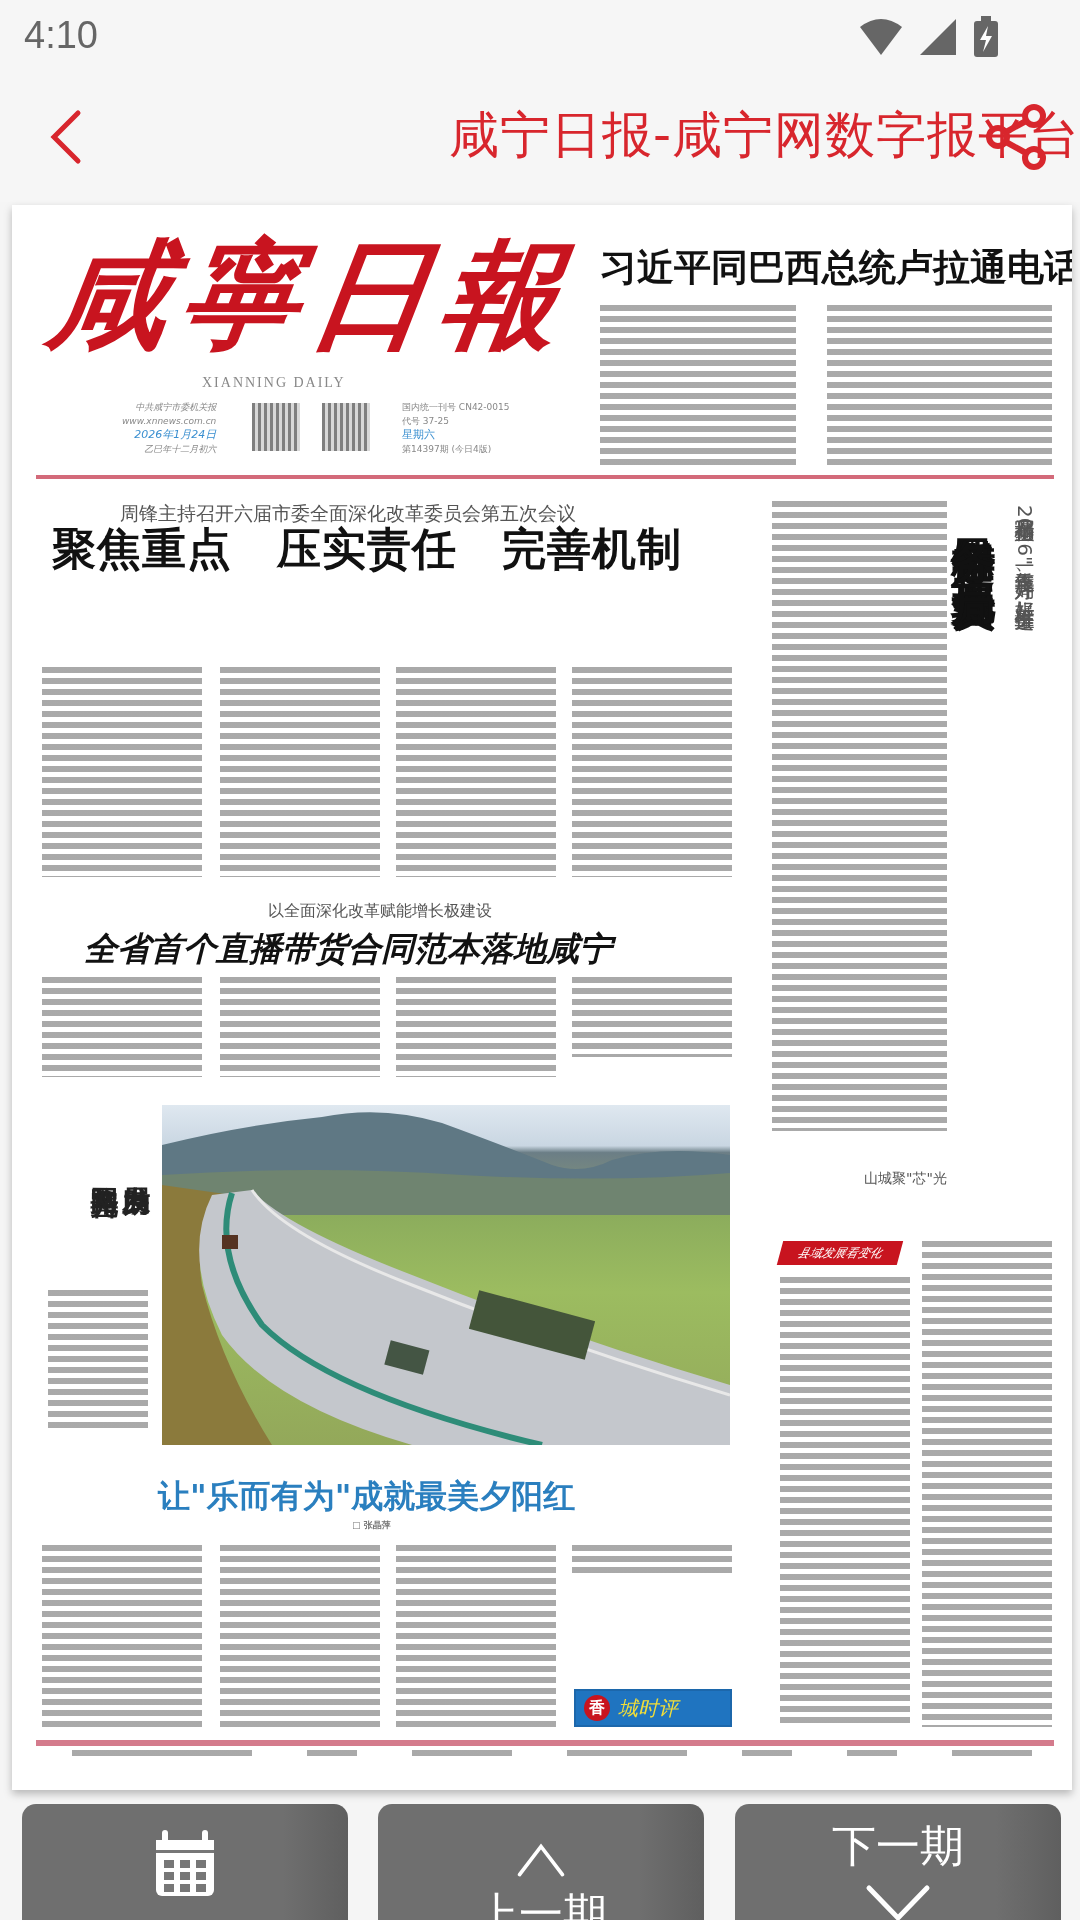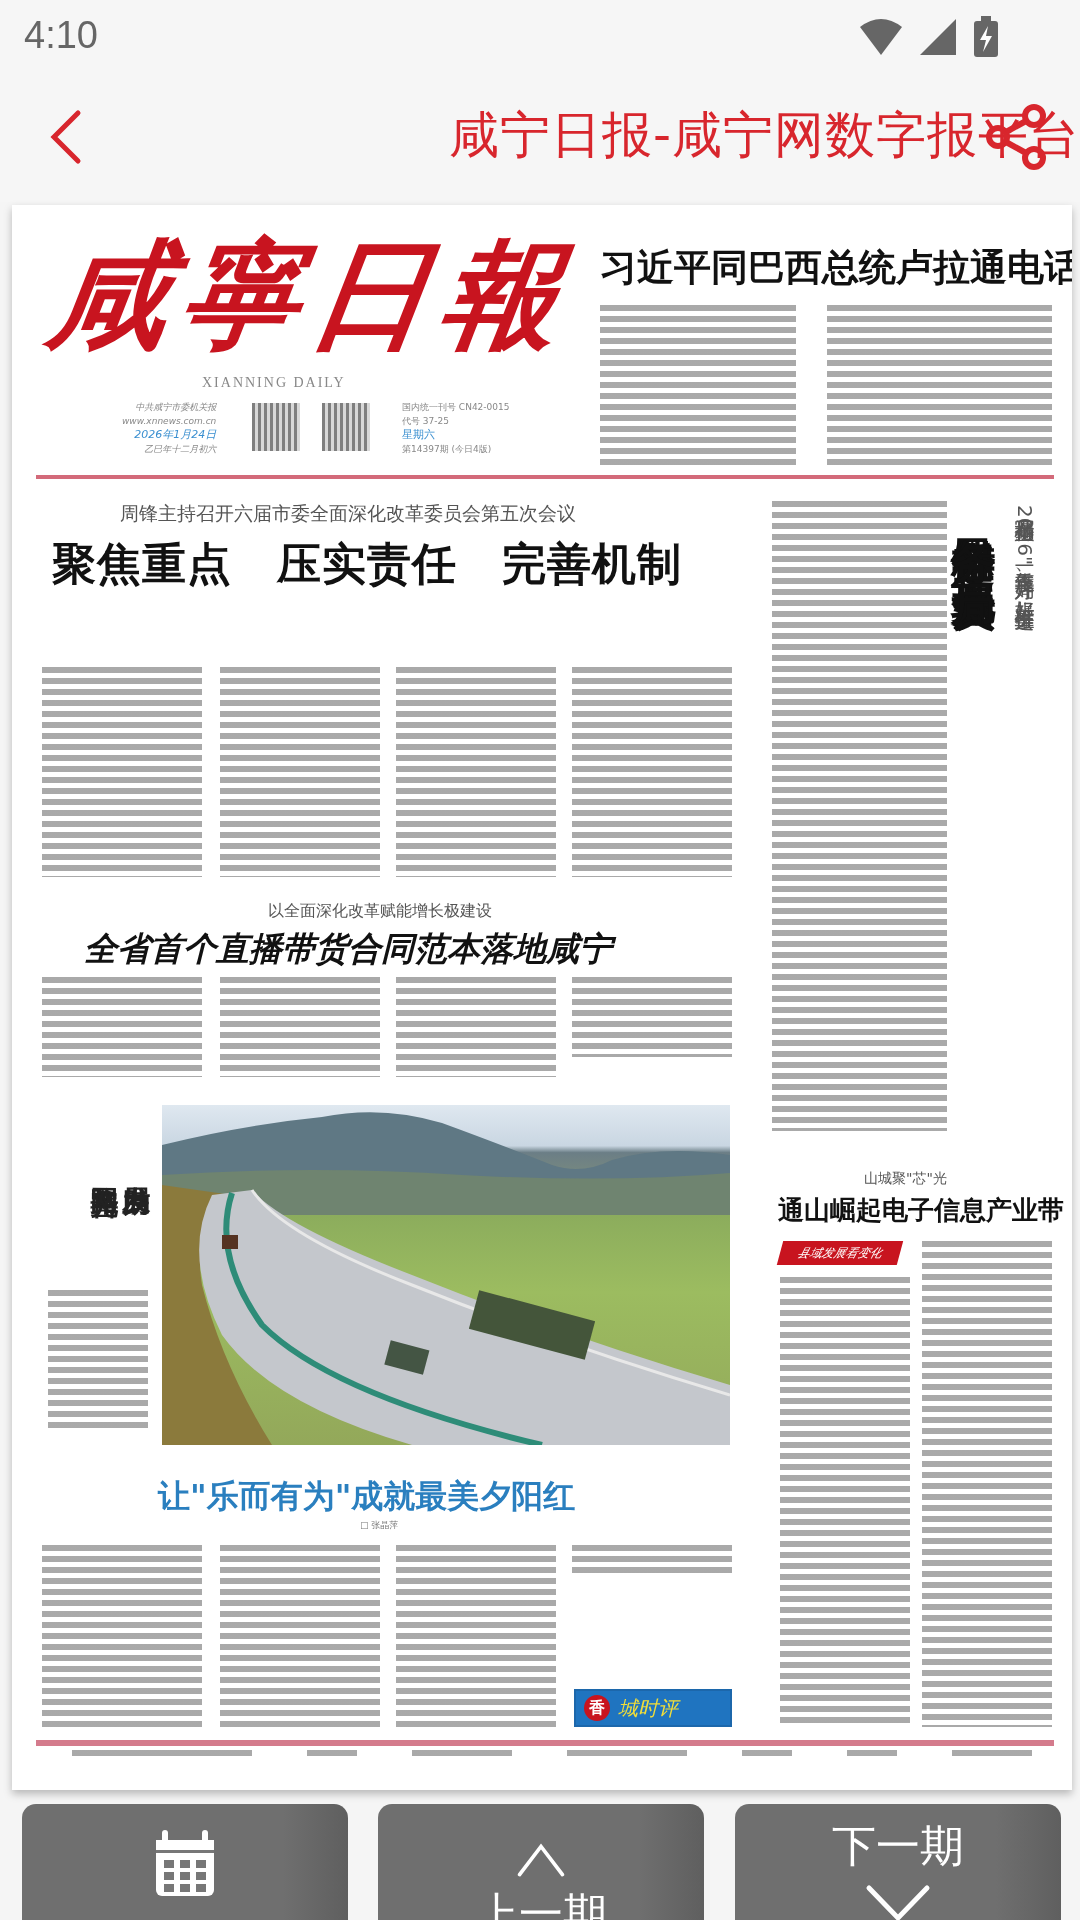--- a/index.html
+++ b/index.html
@@ -105,21 +105,21 @@
     </div>
   </div>
 
   <div class="headline" style="left:588px; top:38px; font-size:37px;">习近平同巴西总统卢拉通电话</div>
   <div class="blurb" style="left:588px; top:100px; width:196px; height:160px;"></div>
   <div class="blurb" style="left:815px; top:100px; width:225px; height:160px;"></div>
 
   <div class="red-rule" style="top:270px; width:1018px;"></div>
 
   <div class="kicker" style="left:108px; top:296px; font-size:19px;">周锋主持召开六届市委全面深化改革委员会第五次会议</div>
-  <div class="headline" style="left:40px; top:330px; font-size:44px; letter-spacing:1px;">聚焦重点　压实责任　完善机制</div>
+  <div class="headline" style="left:40px; top:315px; font-size:44px; letter-spacing:1px;">聚焦重点　压实责任　完善机制</div>
   <div class="blurb" style="left:30px; top:462px; width:160px; height:210px;"></div>
   <div class="blurb" style="left:208px; top:462px; width:160px; height:210px;"></div>
   <div class="blurb" style="left:384px; top:462px; width:160px; height:210px;"></div>
   <div class="blurb" style="left:560px; top:462px; width:160px; height:210px;"></div>
 
   <div class="blurb" style="left:760px; top:296px; width:175px; height:630px;"></div>
   <div class="vert" style="left:938px; top:300px; font-size:44px; font-weight:bold; color:#111; line-height:48px;">
     <span>锚定全年目标任务</span><span>　</span><span>全力实现良好开局</span>
   </div>
   <div class="vert" style="left:1000px; top:300px; font-size:20px; color:#555;">杨军主持召开2026年一季度"开好局、起好步"工作推进会</div>
@@ -146,27 +146,26 @@
       <path d="M50 90 Q20 150 60 230 Q110 300 250 340 L568 340 L568 280 Q400 230 250 170 Q120 120 90 85 Z" fill="#c4c7cc"></path>
       <path d="M70 88 Q50 150 100 220 Q170 290 380 340" stroke="#2e8c78" stroke-width="6" fill="none"></path>
       <path d="M90 85 Q120 130 250 180 Q400 240 568 290" stroke="#e8e8e8" stroke-width="3" fill="none"></path>
       <rect x="310" y="200" width="120" height="40" fill="#44553a" transform="rotate(15 370 220)"></rect>
       <rect x="225" y="240" width="40" height="25" fill="#445544" transform="rotate(15 245 252)"></rect>
       <rect x="60" y="130" width="16" height="14" fill="#553322"></rect>
     </svg>
   </div>
 
   <div class="kicker" style="left:852px; top:965px; font-size:14px;">山城聚"芯"光</div>
-  <div class="headline" style="left:766px; top:988px; font-size:26px;">通山崛起电子信息产业带</div>
   <div style="position:absolute; left:768px; top:1036px; width:120px; height:24px; background:#c8141f; transform:skewX(-15deg); color:#fff; font-size:12px; text-align:center; line-height:24px; font-style:italic;">县域发展看变化</div>
   <div class="blurb" style="left:768px; top:1072px; width:130px; height:450px;"></div>
   <div class="blurb" style="left:910px; top:1036px; width:130px; height:486px;"></div>
 
   <div class="headline" style="left:146px; top:1270px; font-size:32px; color:#2a7fbf; font-family:'DejaVu Serif', serif;">让"乐而有为"成就最美夕阳红</div>
-  <div class="kicker" style="left:348px; top:1314px; font-size:9px; color:#777;">□ 张晶萍</div>
+  <div class="kicker" style="left:340px; top:1314px; font-size:9px; color:#777;font-weight:bold;">□ 张晶萍</div>
   <div class="blurb" style="left:30px; top:1340px; width:160px; height:185px;"></div>
   <div class="blurb" style="left:208px; top:1340px; width:160px; height:185px;"></div>
   <div class="blurb" style="left:384px; top:1340px; width:160px; height:185px;"></div>
   <div class="blurb" style="left:560px; top:1340px; width:160px; height:30px;"></div>
 
   <div class="ad-box">
     <div class="ad-logo">香</div>
     <div class="ad-text">城时评</div>
   </div>
 

